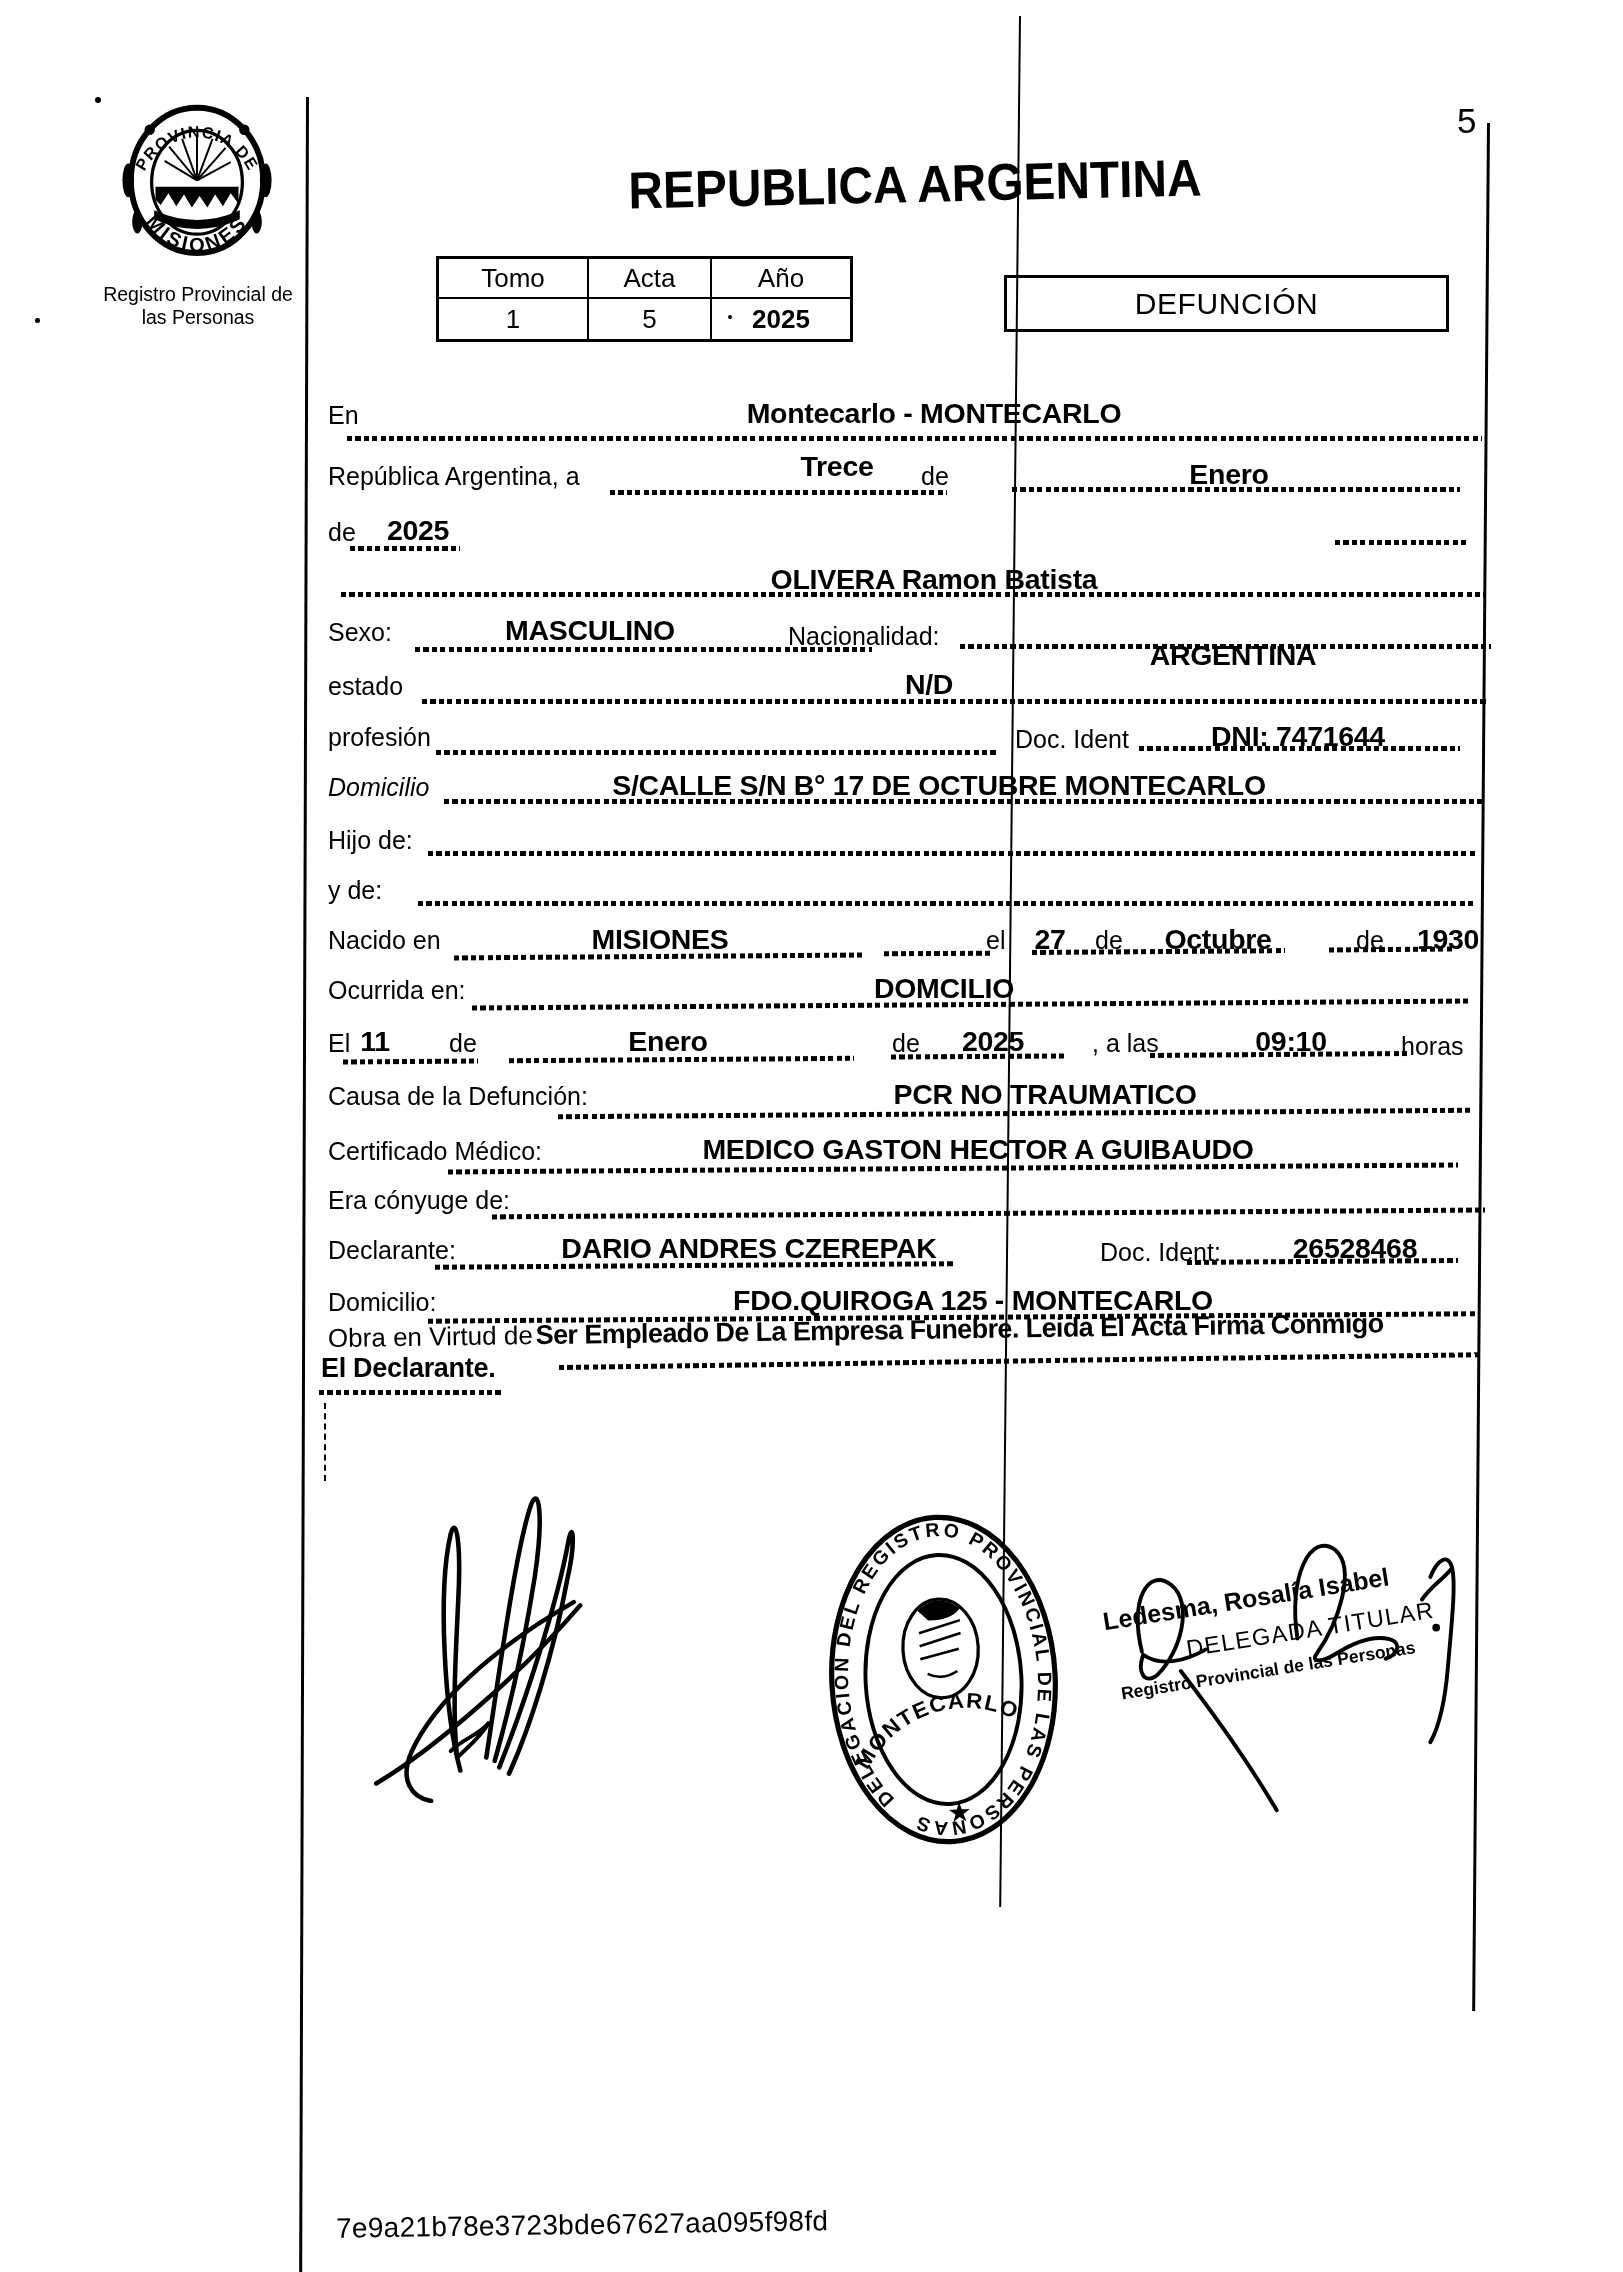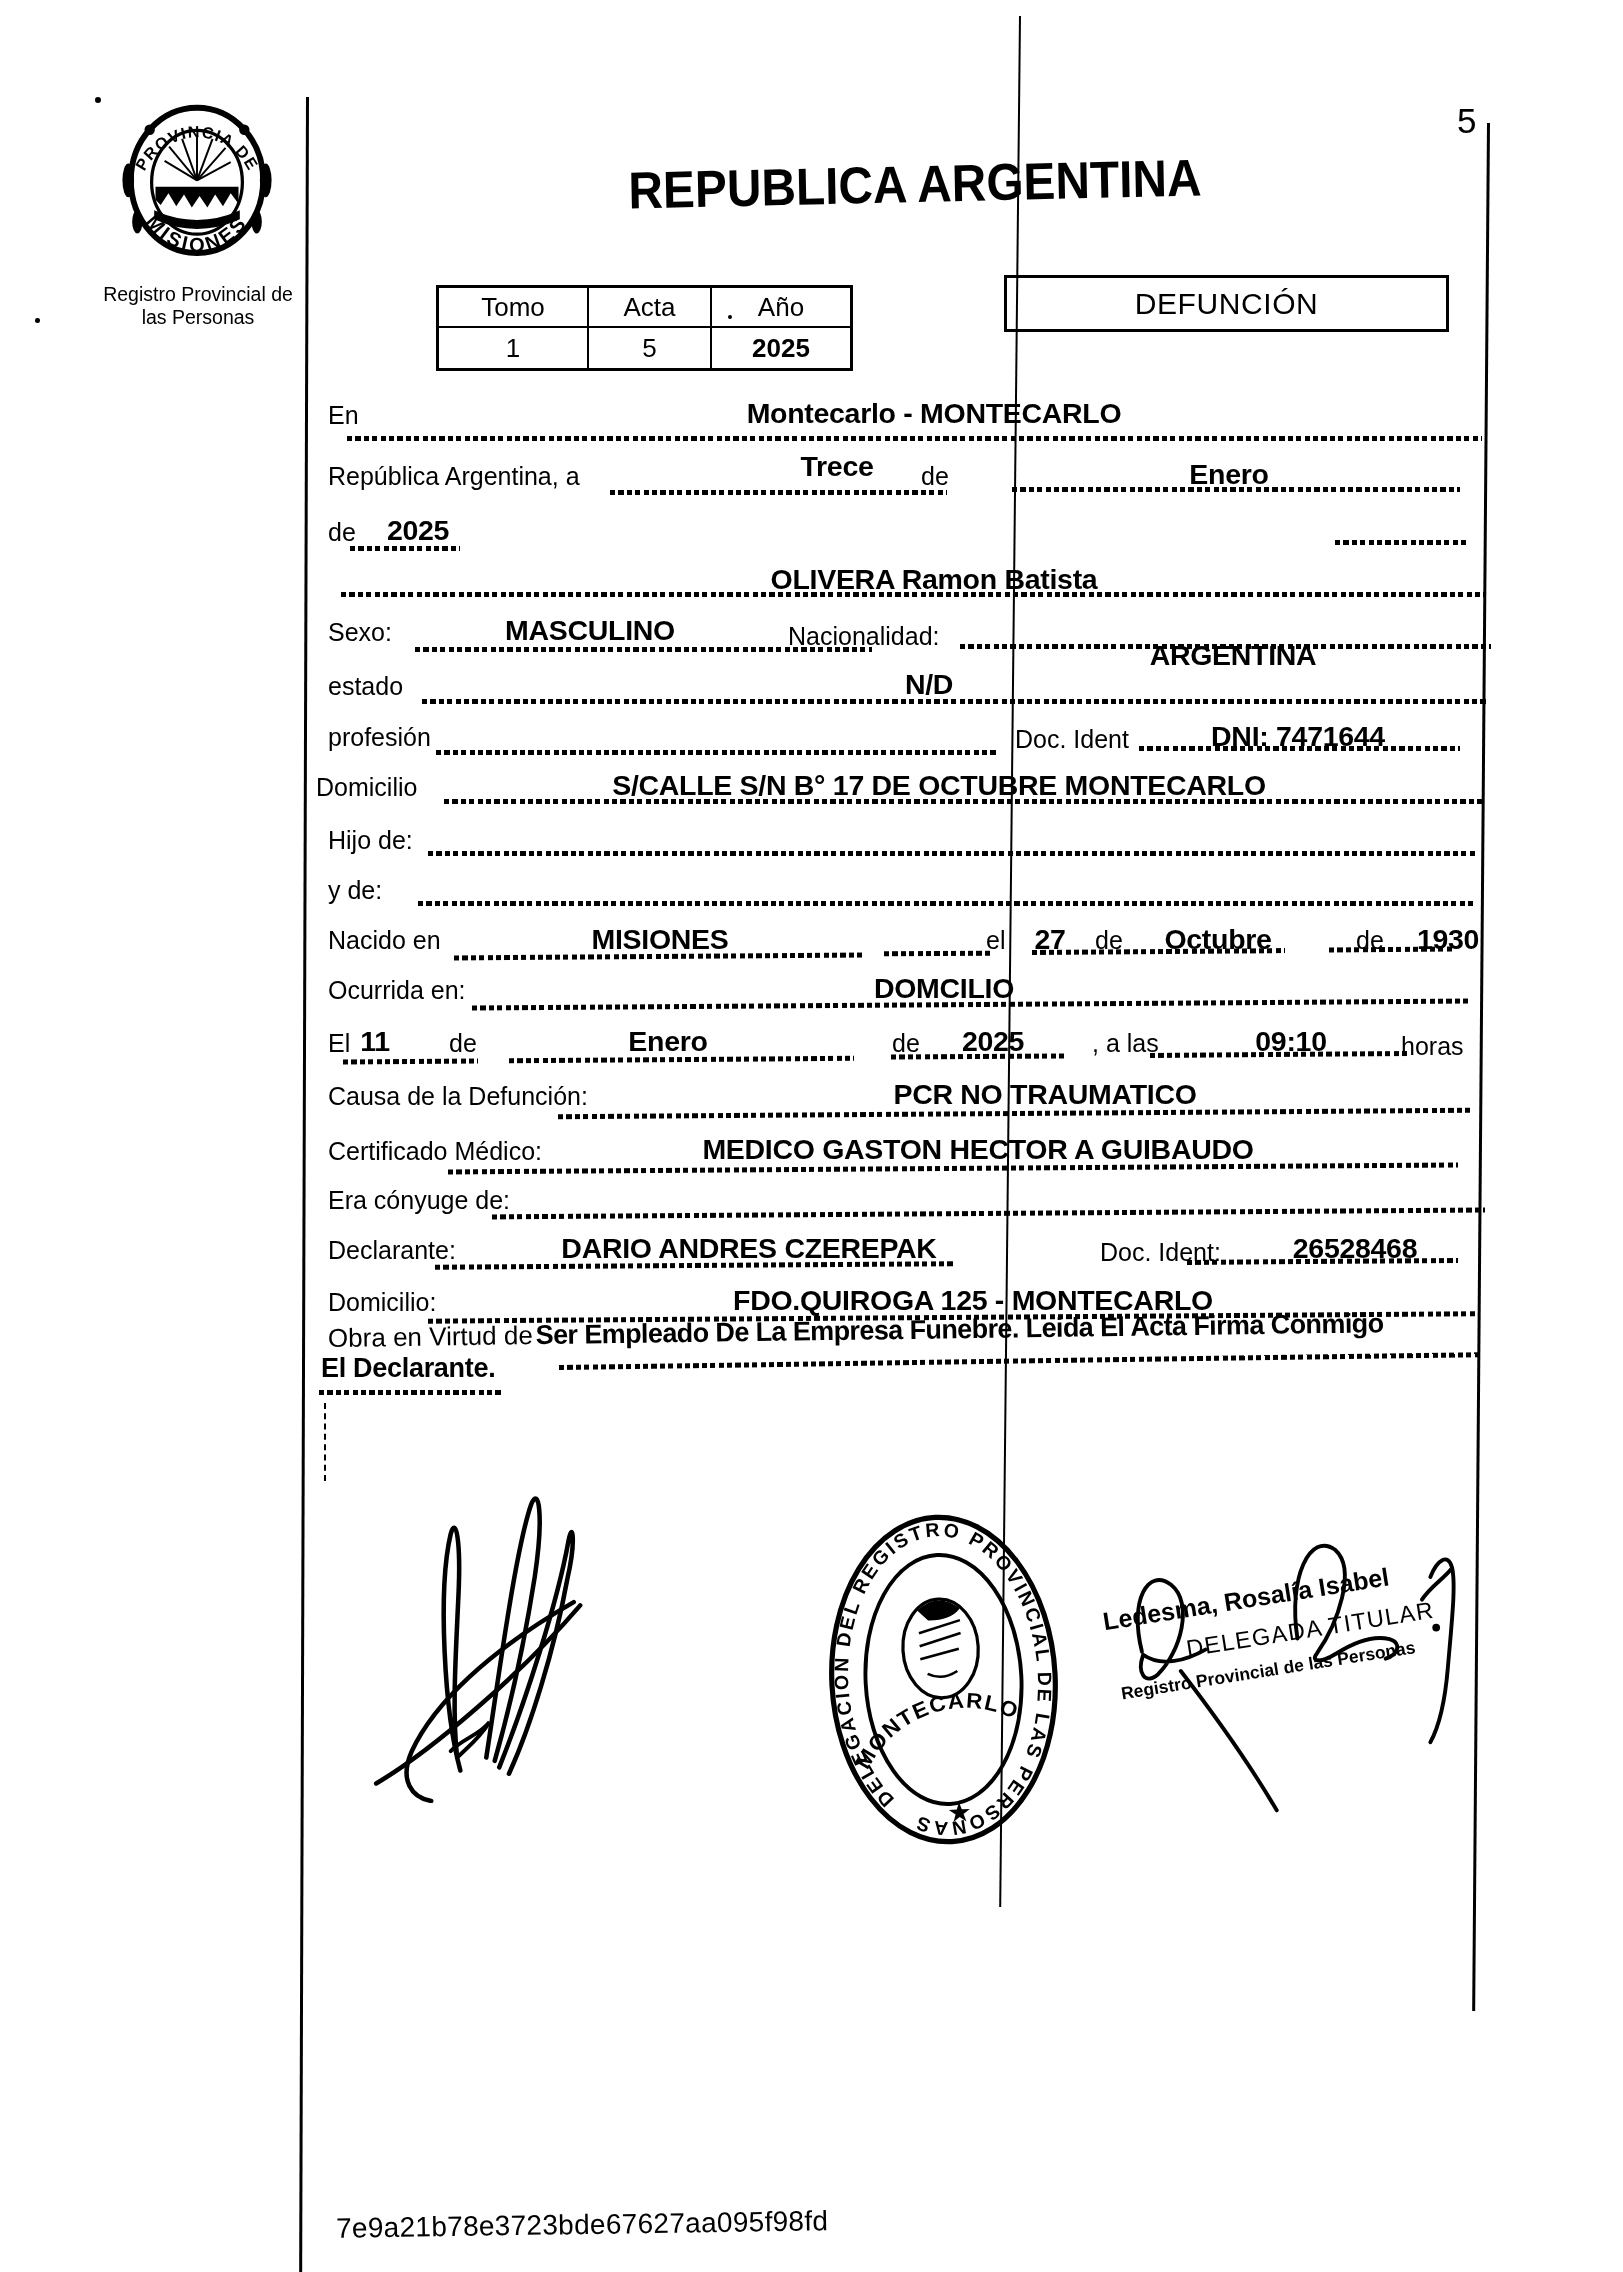--- a/index.html
+++ b/index.html
@@ -12,21 +12,21 @@
   .val{font-size:28.5px;font-weight:bold;letter-spacing:-0.3px;}
   .ctr{transform:translateX(-50%);}
   .dots{position:absolute;height:5.2px;
     background:repeating-linear-gradient(90deg,#000 0 5.2px,transparent 5.2px 8.4px);}
   .tilt{transform:rotate(-0.4deg);}
   .vline{position:absolute;background:#000;}
   .dot{position:absolute;background:#000;border-radius:50%;}
   #title{font-size:52px;font-weight:bold;letter-spacing:0;
     transform:translateX(-50%) scaleX(0.92) rotate(-1.2deg);}
   #record-table{position:absolute;left:436px;top:256px;width:411px;height:80px;
-    border:3.2px solid #000;display:grid;grid-template-columns:150px 123px 1fr;grid-template-rows:1fr 1fr;margin-top:29px;}
+    border:3.2px solid #000;display:grid;grid-template-columns:150px 123px 1fr;grid-template-rows:1fr 1fr;}
   #record-table div{border-right:2.6px solid #000;border-bottom:2.6px solid #000;
     display:flex;align-items:center;justify-content:center;font-size:26px;}
   #record-table div:nth-child(3n){border-right:none;}
   #record-table div:nth-child(n+4){border-bottom:none;}
   #record-table .bold{font-weight:bold;}
   #defuncion-box{position:absolute;left:1004px;top:275px;width:439px;height:51px;
     border:3.2px solid #000;display:flex;align-items:center;justify-content:center;
     font-size:30px;letter-spacing:0.6px;}
   #sig-block{position:absolute;left:1096px;top:1576px;width:519px;height:182px;
     transform:rotate(-9deg);transform-origin:0 0;}
@@ -123,21 +123,21 @@
   <div class="abs lbl" style="left:328px;top:672px;">estado</div>
   <div class="abs val ctr" style="left:929px;top:668px;">N/D</div>
   <div class="dots" style="left:422px;top:699px;width:1064px;"></div>
 
   <div class="abs lbl" style="left:328px;top:723px;">profesión</div>
   <div class="abs lbl" style="left:1015px;top:725px;">Doc. Ident</div>
   <div class="abs val ctr" style="left:1298px;top:720px;">DNI: 7471644</div>
   <div class="dots" style="left:436px;top:750px;width:561px;"></div>
   <div class="dots" style="left:1139px;top:746px;width:321px;"></div>
 
-  <div class="abs lbl" style="left:316px;top:773px;">Domicilio</div>
+  <div class="abs lbl" style="left:328px;top:773px;font-style:italic;">Domicilio</div>
   <div class="abs val ctr" style="left:939px;top:769px;">S/CALLE S/N B° 17 DE OCTUBRE MONTECARLO</div>
   <div class="dots" style="left:444px;top:799px;width:1038px;"></div>
 
   <div class="abs lbl" style="left:328px;top:826px;">Hijo de:</div>
   <div class="dots" style="left:428px;top:851px;width:1048px;"></div>
 
   <div class="abs lbl" style="left:328px;top:876px;">y de:</div>
   <div class="dots" style="left:418px;top:901px;width:1056px;"></div>
 
   <div class="abs lbl" style="left:328px;top:926px;">Nacido en</div>

